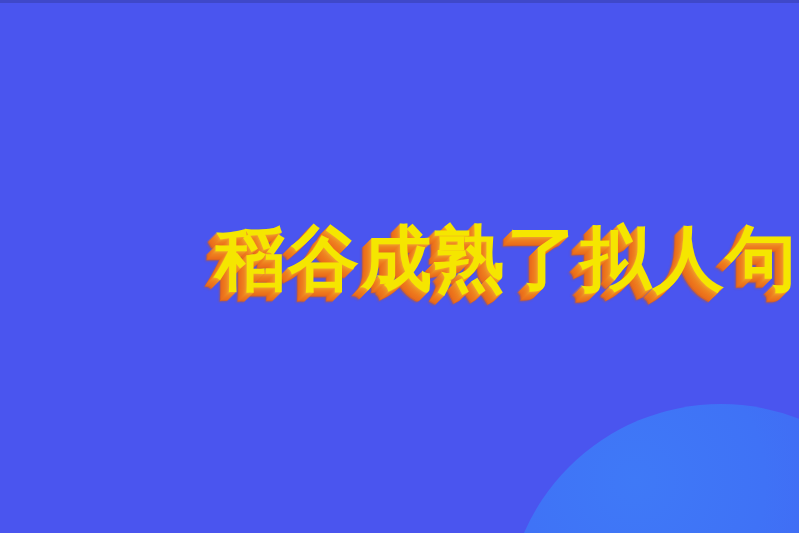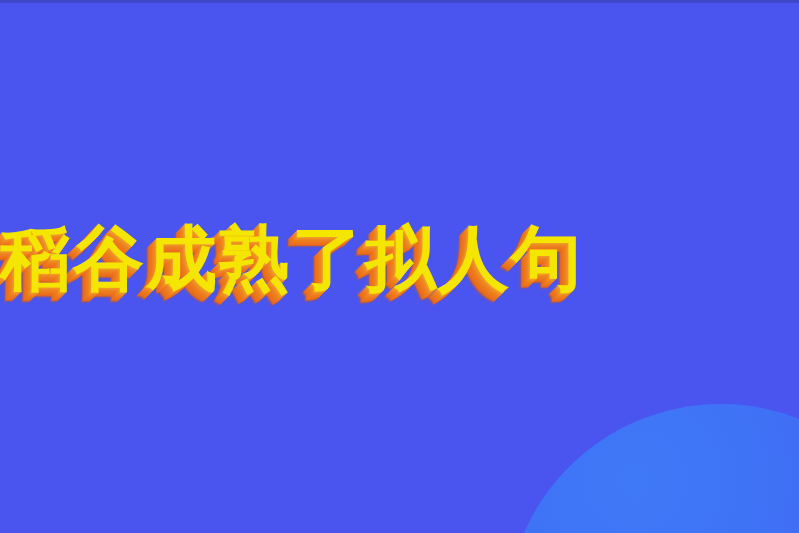--- a/index.html
+++ b/index.html
@@ -48,21 +48,21 @@
 
   
   .headline-wrap {
     position: absolute;
     left: 0;
     top: 0;
     width: 799px;
     height: 533px;
     display: flex;
     align-items: center;
-    justify-content: flex-start;
+    justify-content: flex-end;
     z-index: 3;
     pointer-events: none;
   }
 
   .headline {
     position: relative;
     margin: 0;
     padding: 0 0 4px 0;
     font-size: 71px;
     line-height: 1;

